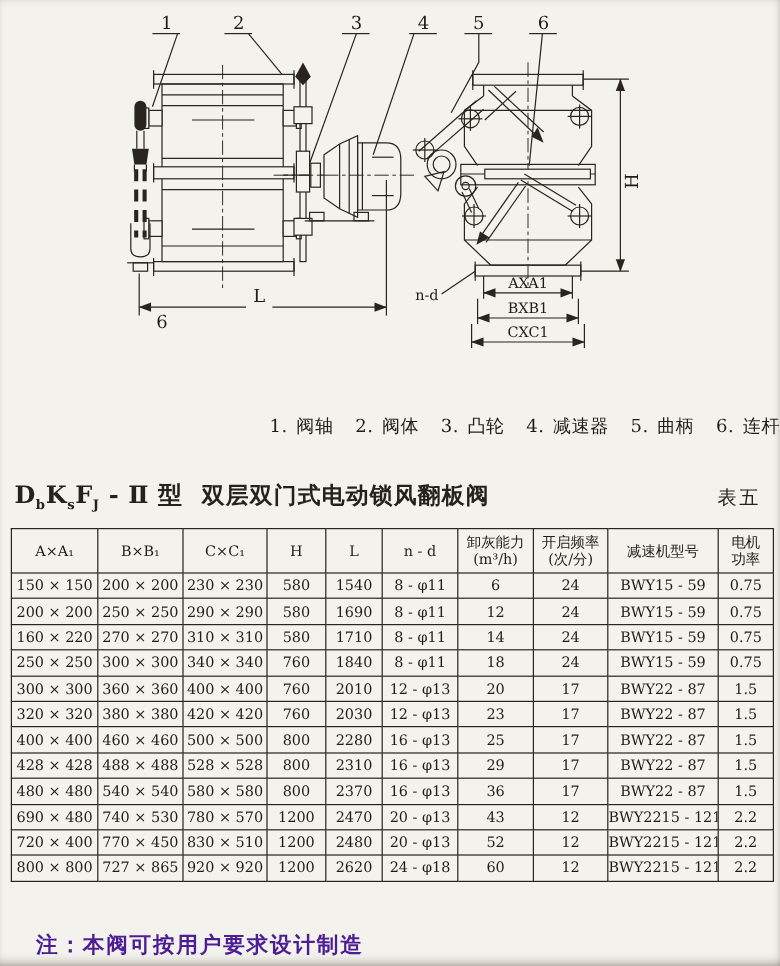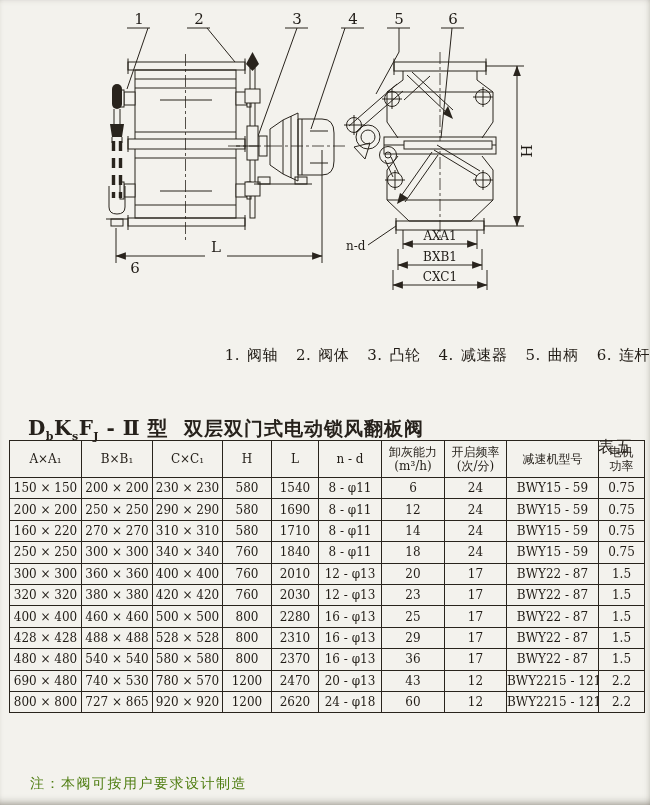--- a/index.html
+++ b/index.html
@@ -35,21 +35,21 @@
     display:flex; justify-content:flex-end; gap:18px;
     font-size:15px; letter-spacing:.5px; color:#211c16;margin-top:36px;
   }
   .part-item { white-space:nowrap; }
   .part-num { margin-right:7px; }
   
   .title-row {
     position:absolute; top:399px; left:12px; right:16px;
     display:flex; align-items:flex-end; justify-content:space-between;
   }
-  .main-title { margin:16px; font-size:19px; font-weight:bold; display:flex; align-items:baseline; }
+  .main-title { margin:0; font-size:19px; font-weight:bold; display:flex; align-items:baseline; }
   .model-code { font-family:"DejaVu Serif", serif; font-size:20px; letter-spacing:.5px; white-space:pre; }
   .model-code sub { font-size:11px; }
   .valve-name {
     font-family:"DejaVu Sans", sans-serif; font-weight:700;
     font-size:19px; margin-left:16px; letter-spacing:1px;text-align:right;
   }
   .table-tag { font-size:16px; letter-spacing:2px; padding-bottom:1px; }
   
   table.spec {
     position:absolute; top:440px; left:9px; width:507px;
@@ -58,21 +58,21 @@
   }
   .spec th, .spec td {
     border:1px solid #29241d; text-align:center; vertical-align:middle;
     padding:0; font-weight:normal; white-space:nowrap; overflow:hidden;
   }
   .spec thead th { height:37px; line-height:1.2; }
   .spec tbody td { height:21.4px; }
   
   .note {
     position:absolute; top:775px; left:30px;
-    font-size:14px; letter-spacing:1.5px; font-weight:400; color:#4d7c0f;
+    font-size:18px; letter-spacing:1.5px; font-weight:700; color:#4c1d95;
   }
 </style>
 </head>
 <body>
 
 <div class="page">
 
   <svg class="fig" width="650" height="300" viewBox="0 0 650 300">
     <defs>
       <marker id="ah" viewBox="0 0 10 8" markerWidth="11" markerHeight="9" refX="9.5" refY="4" orient="auto-start-reverse">
@@ -461,20 +461,32 @@
           <td>780 × 570</td>
           <td>1200</td>
           <td>2470</td>
           <td>20 - φ13</td>
           <td>43</td>
           <td>12</td>
           <td>BWY2215 - 121</td>
           <td>2.2</td>
         </tr>
         <tr>
+          <td>720 × 400</td>
+          <td>770 × 450</td>
+          <td>830 × 510</td>
+          <td>1200</td>
+          <td>2480</td>
+          <td>20 - φ13</td>
+          <td>52</td>
+          <td>12</td>
+          <td>BWY2215 - 121</td>
+          <td>2.2</td>
+        </tr>
+        <tr>
           <td>800 × 800</td>
           <td>727 × 865</td>
           <td>920 × 920</td>
           <td>1200</td>
           <td>2620</td>
           <td>24 - φ18</td>
           <td>60</td>
           <td>12</td>
           <td>BWY2215 - 121</td>
           <td>2.2</td>

